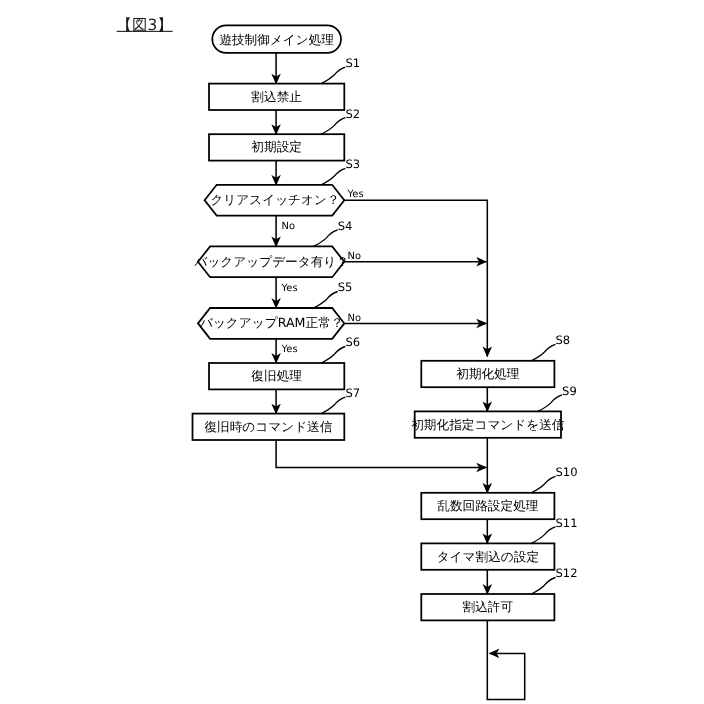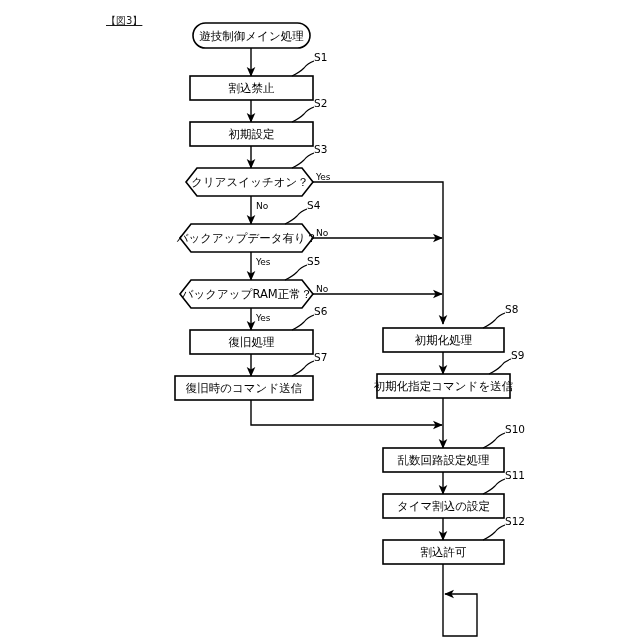--- a/index.html
+++ b/index.html
@@ -12,21 +12,21 @@
     width: 640px;
     height: 640px;
     background: #ffffff;
     overflow: hidden;
     font-family: "DejaVu Sans", "Liberation Sans", sans-serif;
   }
   #fig-label {
     position: absolute;
     left: 106px;
     top: 14px;
-    font-size: 10px;
+    font-size: 14px;
     color: #1a1a1a;
     letter-spacing: 0px;
     white-space: nowrap;
     text-decoration: underline;
   }
   svg.flow {
     position: absolute;
     left: 0;
     top: 0;
     width: 640px;

